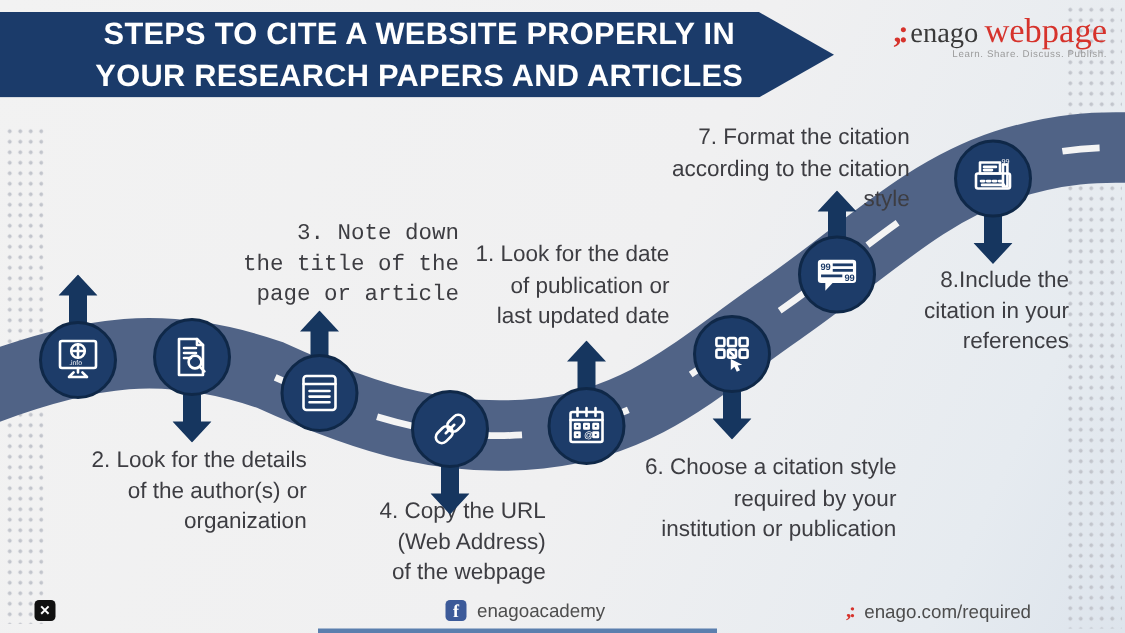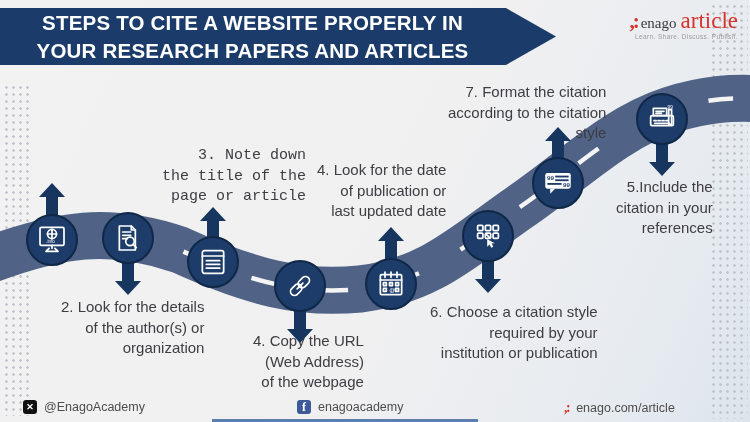--- a/index.html
+++ b/index.html
@@ -9,28 +9,28 @@
   .dots{position:absolute;background-image:radial-gradient(#c2c5cc 1.1px,transparent 1.5px);
         background-size:7px 7px;}
   #dots-left{left:3px;top:84px;width:26px;height:332px;}
   #dots-right{left:710px;top:3px;width:38px;height:416px;}
 
   
   #banner{position:absolute;left:0;top:8px;width:556px;height:57px;background:#1b3b6a;
           clip-path:polygon(0 0,91% 0,100% 50%,91% 100%,0 100%);
           display:flex;align-items:center;}
   #banner h1{margin:0;width:505px;text-align:center;color:#ffffff;font-size:20.5px;
-             line-height:1.32;font-weight:bold;white-space:pre-line;letter-spacing:.2px;}
+             line-height:1.32;font-weight:bold;white-space:pre-line;letter-spacing:.2px;padding-left:27px;}
 
   
   #logo{position:absolute;right:12px;top:9px;text-align:right;line-height:1;}
   #logo .row{display:flex;align-items:baseline;justify-content:flex-end;}
   #logo .mark{color:#d6332c;font-family:"Liberation Serif",serif;font-weight:bold;
               font-size:21px;letter-spacing:-2px;margin-right:3px;}
-  #logo .enago{color:#3a3a3a;font-family:"Liberation Serif",serif;font-size:15px;}
+  #logo .enago{color:#3a3a3a;font-family:"Liberation Serif",serif;font-size:19px;}
   #logo .academy{color:#d6332c;font-family:"Liberation Serif",serif;font-size:23px;margin-left:4px;}
   #logo .tagline{color:#9b9b9b;font-size:6.5px;margin-top:2px;letter-spacing:.4px;}
 
   
   #road-svg{position:absolute;left:0;top:0;}
 
   
   .circle{position:absolute;width:52px;height:52px;border-radius:50%;
           background:#1d3c69;border:2.5px solid #0f2848;box-sizing:border-box;
           display:flex;align-items:center;justify-content:center;}
@@ -71,44 +71,44 @@
 
   <div id="banner">
     <h1>STEPS TO CITE A WEBSITE PROPERLY IN
 YOUR RESEARCH PAPERS AND ARTICLES</h1>
   </div>
 
   <div id="logo">
     <div class="row">
       <span class="mark">,:</span>
       <span class="enago">enago</span>
-      <span class="academy">article</span>
+      <span class="academy">webpage</span>
     </div>
     <div class="tagline">Learn. Share. Discuss. Publish.</div>
   </div>
 
   <div class="step-label" style="left:61px;top:297px;">2. Look for the details
 of the author(s) or
 organization</div>
   <div class="step-label" style="left:162px;top:146px;font-family:Liberation Mono, monospace;">3. Note down
 the title of the
 page or article</div>
   <div class="step-label" style="left:253px;top:331px;">4. Copy the URL
 (Web Address)
 of the webpage</div>
-  <div class="step-label" style="left:317px;top:160px;">4. Look for the date
+  <div class="step-label" style="left:317px;top:160px;">1. Look for the date
 of publication or
 last updated date</div>
   <div class="step-label" style="left:430px;top:302px;">6. Choose a citation style
 required by your
 institution or publication</div>
   <div class="step-label" style="left:448px;top:82px;">7. Format the citation
 according to the citation
 style</div>
-  <div class="step-label" style="left:616px;top:177px;">5.Include the
+  <div class="step-label" style="left:616px;top:177px;">8.Include the
 citation in your
 references</div>
 
   <svg class="arrow" style="left:39px;top:183px;" width="26" height="32">
       <polygon points="13,0 26,14 19,14 19,32 7,32 7,14 0,14" fill="#16365f"></polygon>
     </svg>
   <svg class="arrow" style="left:115px;top:263px;" width="26" height="32">
       <polygon points="13,32 0,18 7,18 7,0 19,0 19,18 26,18" fill="#16365f"></polygon>
     </svg>
   <svg class="arrow" style="left:200px;top:207px;" width="26" height="32">
@@ -212,25 +212,24 @@
       <path d="M7.5 6.2h6 M7.5 7.8h4"></path>
       <rect x="3.5" y="9.5" width="17" height="7.5" rx="1"></rect>
       <path d="M6 13.3h1.6 M9 13.3h1.6 M12 13.3h1.6 M15 13.3h1.6 M6.5 15.2h11"></path>
       <rect x="17" y="5" width="2.2" height="11"></rect>
       <text x="16.2" y="4.6" font-size="3.6" fill="#fff" stroke="none">99</text>
     </svg>
   </div>
 
   <div class="footer-item" style="left:23px;">
     <span class="sq" id="tw-sq">✕</span>
-    <span>@EnagoAcademy</span>
   </div>
   <div class="footer-item" style="left:297px;">
     <span class="sq" id="fb-sq">f</span>
     <span>enagoacademy</span>
   </div>
   <div class="footer-item" style="left:564px;">
     <span class="red-mark">,:</span>
-    <span>enago.com/article</span>
+    <span>enago.com/required</span>
   </div>
 
   <div id="bottom-bar"></div>
 </div>
 
 </body></html>

